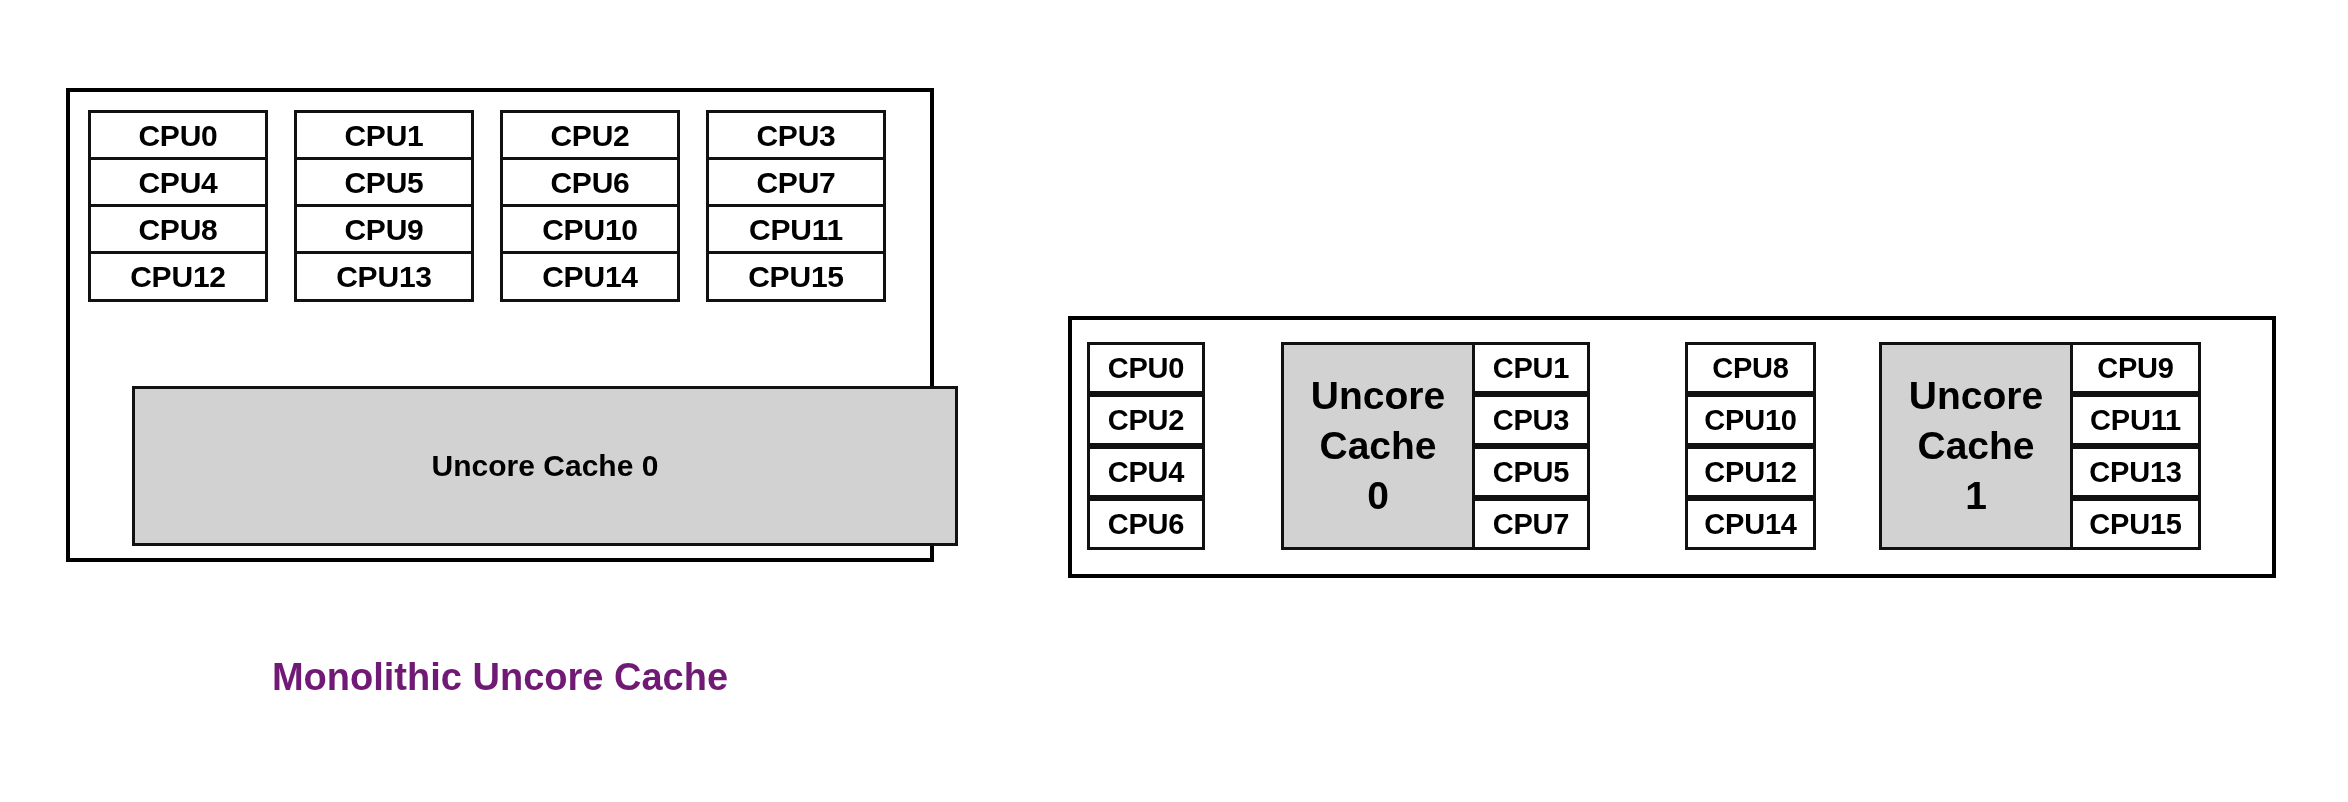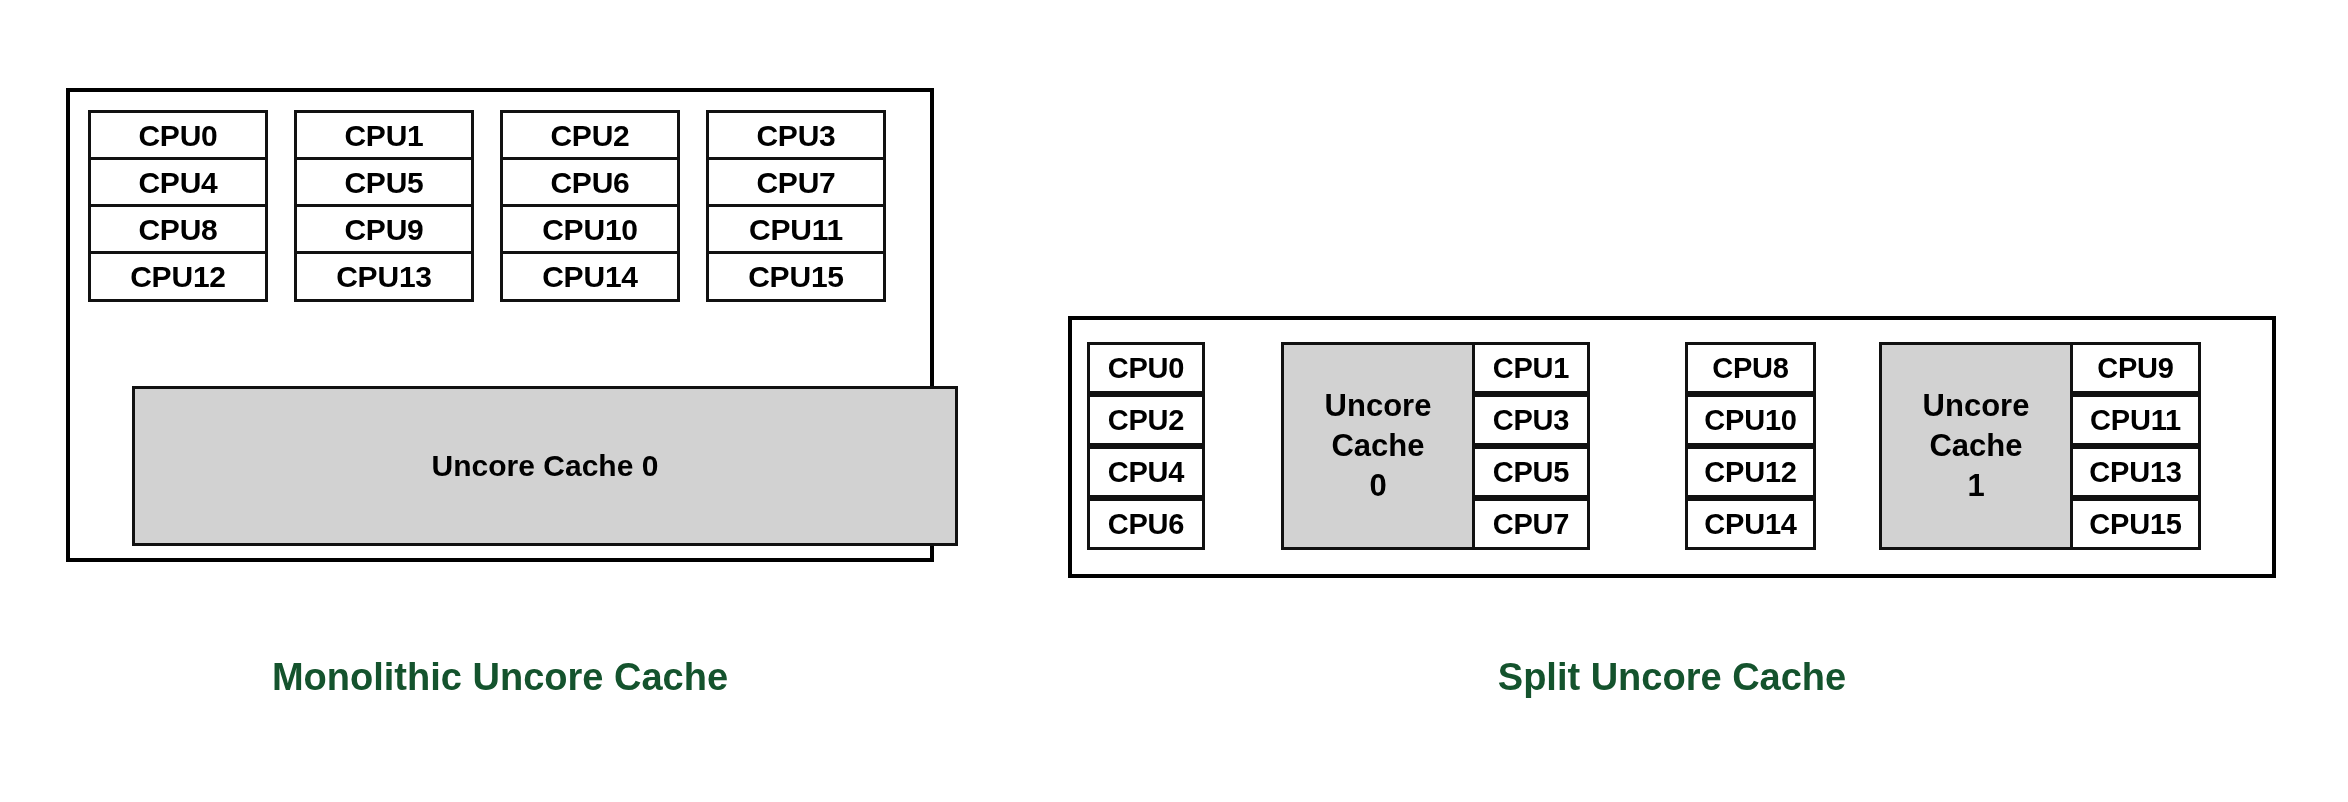--- a/index.html
+++ b/index.html
@@ -52,21 +52,21 @@
     align-items: center;
     justify-content: center;
     font-weight: bold;
     color: #000000;
     text-align: center;
   }
 
   .caption {
     position: absolute;
     font-weight: bold;
-    color: #14532d;
+    color: #701a75;
     white-space: nowrap;
     text-align: center;
   }
 
   
   #mono-outer {
     left: 66px;
     top: 88px;
     width: 868px;
     height: 474px;
@@ -98,21 +98,21 @@
     width: 1208px;
     height: 262px;
   }
   .split-cpu {
     height: 52px;
     font-size: 29px;
   }
   .split-cache {
     width: 194px;
     height: 208px;
-    font-size: 31px;
+    font-size: 39px;
     line-height: 1.28;
   }
   #split-caption {
     left: 1068px;
     top: 656px;
     width: 1208px;
     font-size: 38px;
   }
 </style>
 </head>
@@ -179,15 +179,14 @@
         <div>1</div>
       </div>
     </div>
 
     <div class="cpu-box split-cpu" style="left:998px; top:22px;  width:131px;">CPU9</div>
     <div class="cpu-box split-cpu" style="left:998px; top:74px;  width:131px;">CPU11</div>
     <div class="cpu-box split-cpu" style="left:998px; top:126px; width:131px;">CPU13</div>
     <div class="cpu-box split-cpu" style="left:998px; top:178px; width:131px;">CPU15</div>
   </div>
 
-  <div class="caption" id="split-caption">Split Uncore Cache</div>
 
 </div>
 
 </body></html>

